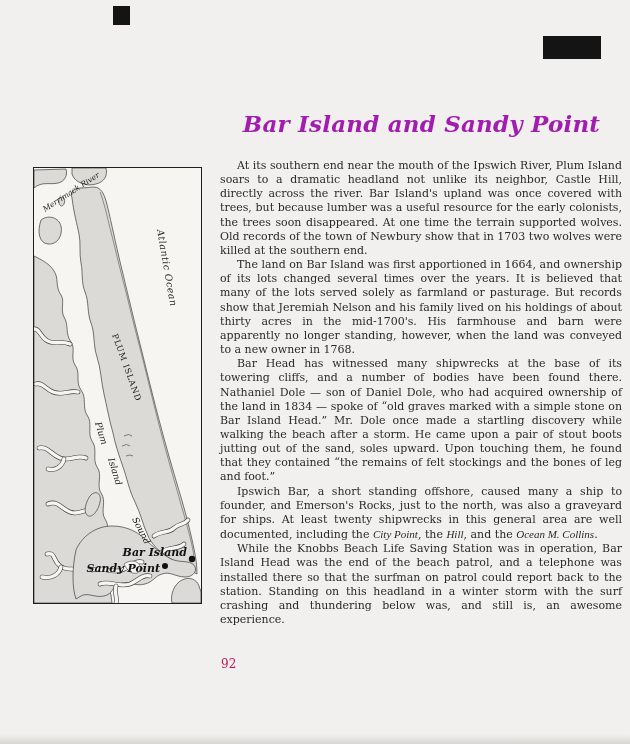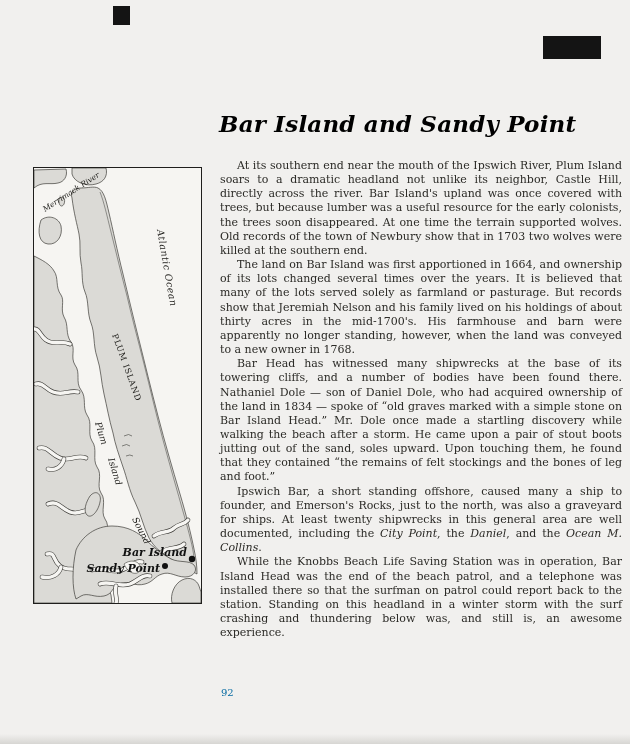--- a/index.html
+++ b/index.html
@@ -27,33 +27,33 @@
   .coast-line{fill:none;stroke:var(--outline,#3d3c38);stroke-width:0.5;}
   .squiggle{fill:none;stroke:var(--outline,#3d3c38);stroke-width:0.6;}
   .water-blob{fill:var(--water,#f6f5f2);stroke:var(--outline,#3d3c38);stroke-width:0.6;}
   .map-dot{fill:#111;}
   .lbl{fill:#22211e;font-family:"DejaVu Serif","Liberation Serif",serif;}
   .lbl-i{font-style:italic;}
   .lbl-b{font-style:italic;font-weight:bold;fill:#111;}
   
   #article-title{
     position:absolute;left:219px;top:110px;width:405px;
-    font-size:23px;font-weight:bold;font-style:italic;color:#000000;
-    letter-spacing:0.2px;white-space:nowrap;
+    font-size:23px;font-weight:bold;font-style:italic;color:#a21caf;
+    letter-spacing:0.2px;white-space:nowrap;text-align:center;
   }
   #article-body{
     position:absolute;left:220px;top:159px;width:402px;
     font-size:11px;line-height:14.15px;color:#2b2a26;
     text-align:justify;
   }
   #article-body p{margin:0;text-indent:17px;}
-  #article-body em{font-style:italic;}
+  #article-body em{font-style:italic;font-family:Liberation Serif, serif;}
   #page-number{
-    position:absolute;left:221px;top:687px;
-    font-size:10px;color:#0369a1;
+    position:absolute;left:221px;top:657px;
+    font-size:12px;color:#be185d;
   }
 </style>
 </head>
 <body>
 
 <div class="scan-mark" id="scan-mark-left"></div>
 <div class="scan-mark" id="scan-mark-right"></div>
 
 <div id="map-figure">
   <svg viewBox="0 0 167 435" preserveAspectRatio="none">
@@ -118,19 +118,19 @@
     <text class="lbl lbl-b" x="126" y="404" text-anchor="end" font-size="11">Sandy Point</text>
   </svg>
 </div>
 
 <h1 id="article-title" style="margin:0;">Bar Island and Sandy Point</h1>
 
 <div id="article-body">
     <p><span>At its southern end near the mouth of the Ipswich River, Plum Island soars to a dramatic headland not unlike its neighbor, Castle Hill, directly across the river.  Bar Island's upland was once covered with trees, but because lumber was a useful resource for the early colonists, the trees soon disappeared. At one time the terrain supported wolves. Old records of the town of Newbury show that in 1703 two wolves were killed at the southern end.</span></p>
     <p><span>The land on Bar Island was first apportioned in 1664, and ownership of its lots changed several times over the years. It is believed that many of the lots served solely as farmland or pasturage. But records show that Jeremiah Nelson and his family lived on his holdings of about thirty acres in the mid-1700's. His farmhouse and barn were apparently no longer standing, however, when the land was conveyed to a new owner in 1768.</span></p>
     <p><span>Bar Head has witnessed many shipwrecks at the base of its towering cliffs, and a number of bodies have been found there. Nathaniel Dole — son of Daniel Dole, who had acquired ownership of the land in 1834 — spoke of “old graves marked with a simple stone on Bar Island Head.” Mr. Dole once made a startling discovery while walking the beach after a storm. He came upon a pair of stout boots jutting out of the sand, soles upward. Upon touching them, he found that they contained “the remains of felt stockings and the bones of leg and foot.”</span></p>
-    <p><span>Ipswich Bar, a short standing offshore, caused many a ship to founder, and Emerson's Rocks, just to the north, was also a graveyard for ships. At least twenty shipwrecks in this general area are well documented, including the </span><em>City Point</em><span>, the </span><em>Daniel</em><span>, and the </span><em>Ocean M. Collins</em><span>.</span></p>
+    <p><span>Ipswich Bar, a short standing offshore, caused many a ship to founder, and Emerson's Rocks, just to the north, was also a graveyard for ships. At least twenty shipwrecks in this general area are well documented, including the </span><em>City Point</em><span>, the </span><em>Hill</em><span>, and the </span><em>Ocean M. Collins</em><span>.</span></p>
     <p><span>While the Knobbs Beach Life Saving Station was in operation, Bar Island Head was the end of the beach patrol, and a telephone was installed there so that the surfman on patrol could report back to the station.  Standing on this headland in a winter storm with the surf crashing and thundering below was, and still is, an awesome experience.</span></p>
   </div>
 
 <div id="page-number">92</div>
 
 <div class="page-bottom-shade"></div>
 
 </body></html>

